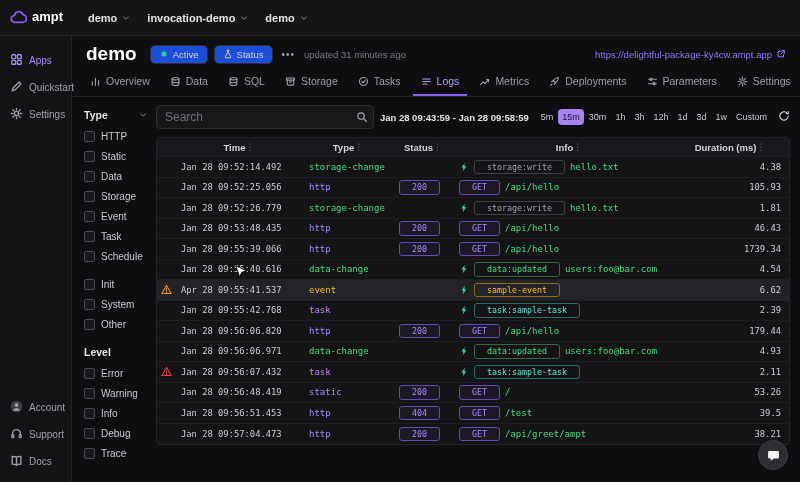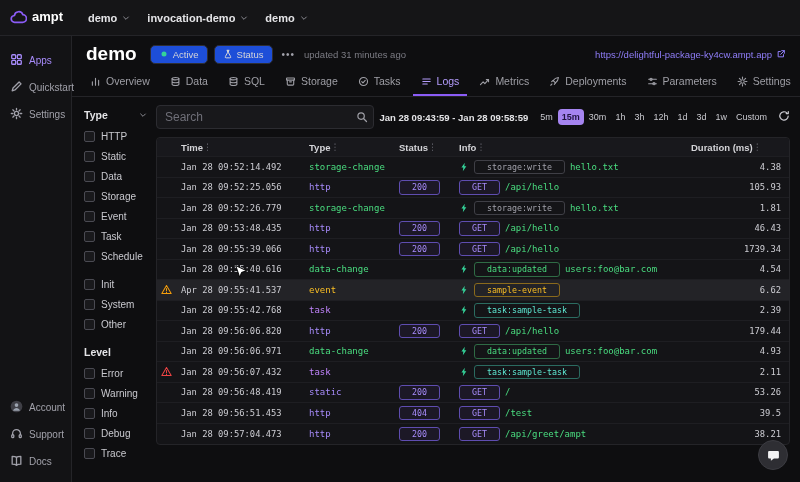--- a/index.html
+++ b/index.html
@@ -56,30 +56,30 @@
   .logpane{flex:1;display:flex;flex-direction:column;min-width:0}
   .controls{display:flex;align-items:center}
   .search{position:relative;width:218px;flex:none}
   .search input{width:100%;height:24px;background:#18181b;border:1px solid #2c2c31;border-radius:4px;color:#e4e4e7;font-size:12px;padding:0 24px 0 8px;font-family:inherit;outline:none}
   .search input::placeholder{color:#6f6f78}
   .search .icon{position:absolute;right:6px;top:6px;color:#9f9fa6}
   .ctrl-right{margin-left:auto;display:flex;align-items:center}
   .daterange{font-size:9.5px;font-weight:700;color:#e4e4e7;margin-right:8px;white-space:nowrap}
   .ranges{display:flex;align-items:center;gap:1px}
   .rangebtn{background:none;border:none;color:#c9c9cf;font-size:9px;padding:3px 4px;border-radius:4px;cursor:pointer;font-family:inherit}
-  .rangebtn.active{background:#a584f0;color:#201440;font-weight:700}
+  .rangebtn.active{background:#a584f0;color:#201440;font-weight:400}
   .refresh{background:none;border:none;color:#c9c9cf;margin-left:7px;cursor:pointer;padding:0}
 
   
   .logtable{margin-top:8px;border:1px solid #242428;border-radius:4px;background:#141417;overflow:hidden;font-family:"DejaVu Sans Mono",monospace}
   .lrow{display:grid;grid-template-columns:20px 128px 90px 60px 1fr 90px;align-items:center;height:20.5px;padding:0 8px 0 4px;border-bottom:1px solid #1e1e22}
   .lrow:last-child{border-bottom:none}
   .lrow.hl{background:#232327}
   .lrow.head{height:19px;background:#18181c;font-family:"Liberation Sans",sans-serif}
-  .hcell{display:flex;justify-content:flex-start;align-items:center;font-size:9.5px;font-weight:700;color:#d4d4d8;padding-right:12px}
+  .hcell{display:flex;justify-content:center;align-items:center;font-size:9.5px;font-weight:700;color:#d4d4d8;padding-right:12px}
   .kebab{color:#6f6f78;font-weight:400;font-size:9px}
   .c-time{color:#cdcdd3;font-size:8.8px;white-space:nowrap}
   .c-type{font-size:9px}
   .t-http,.t-static{color:#a78bfa}
   .t-storage-change,.t-data-change{color:#4ade80}
   .t-event{color:#fbbf24}
   .t-task{color:#c084fc}
   .c-status{display:flex}
   .c-info{display:flex;align-items:center;gap:5px;overflow:hidden;white-space:nowrap}
   .c-dur{color:#cdcdd3;font-size:8.8px;text-align:right}

